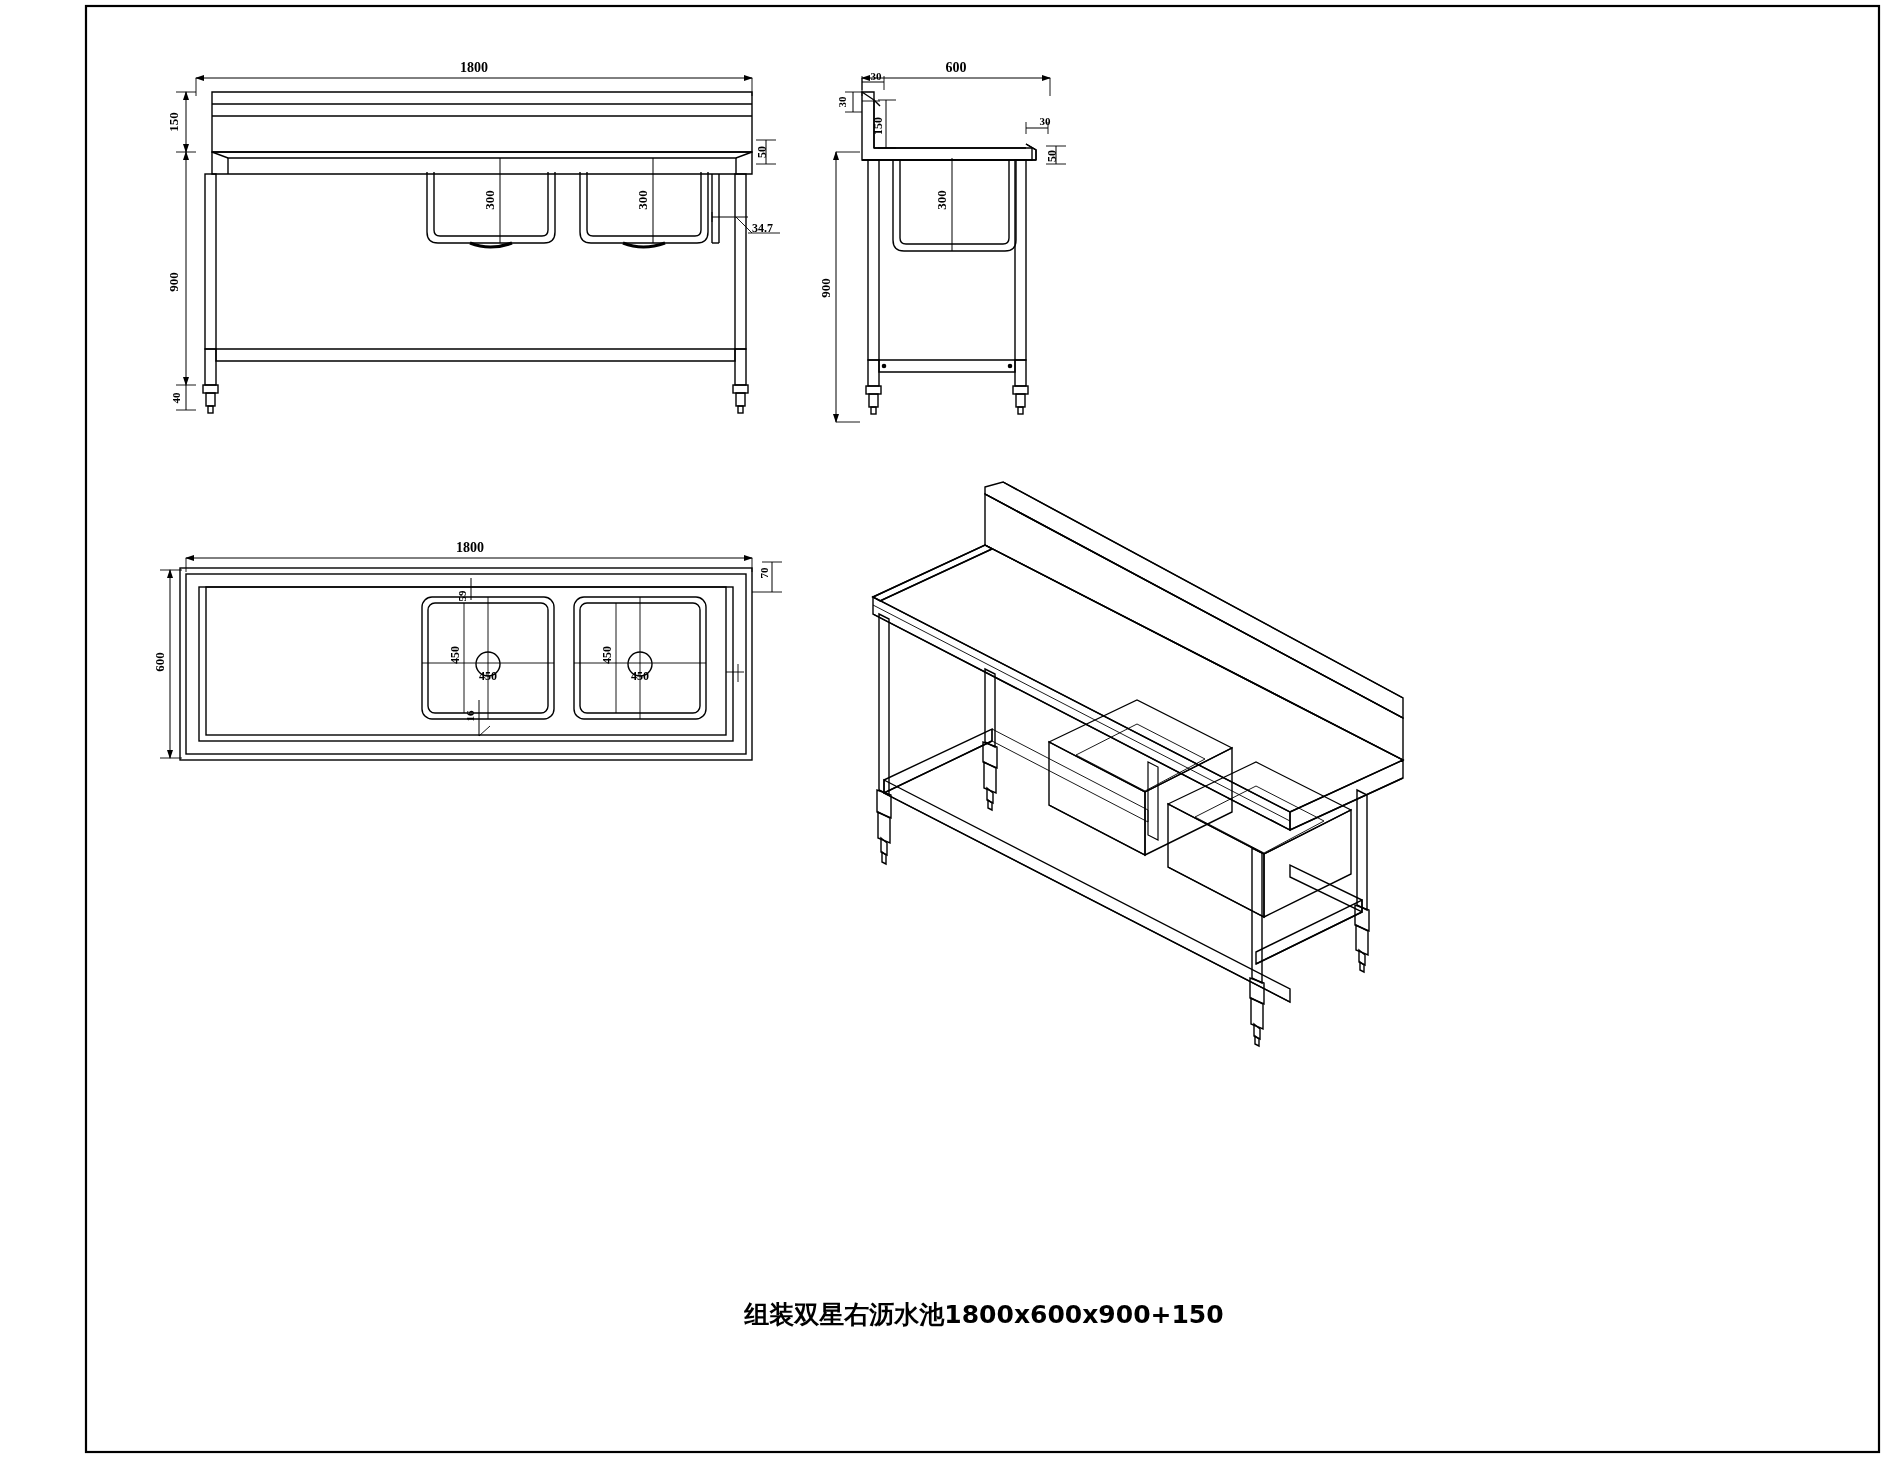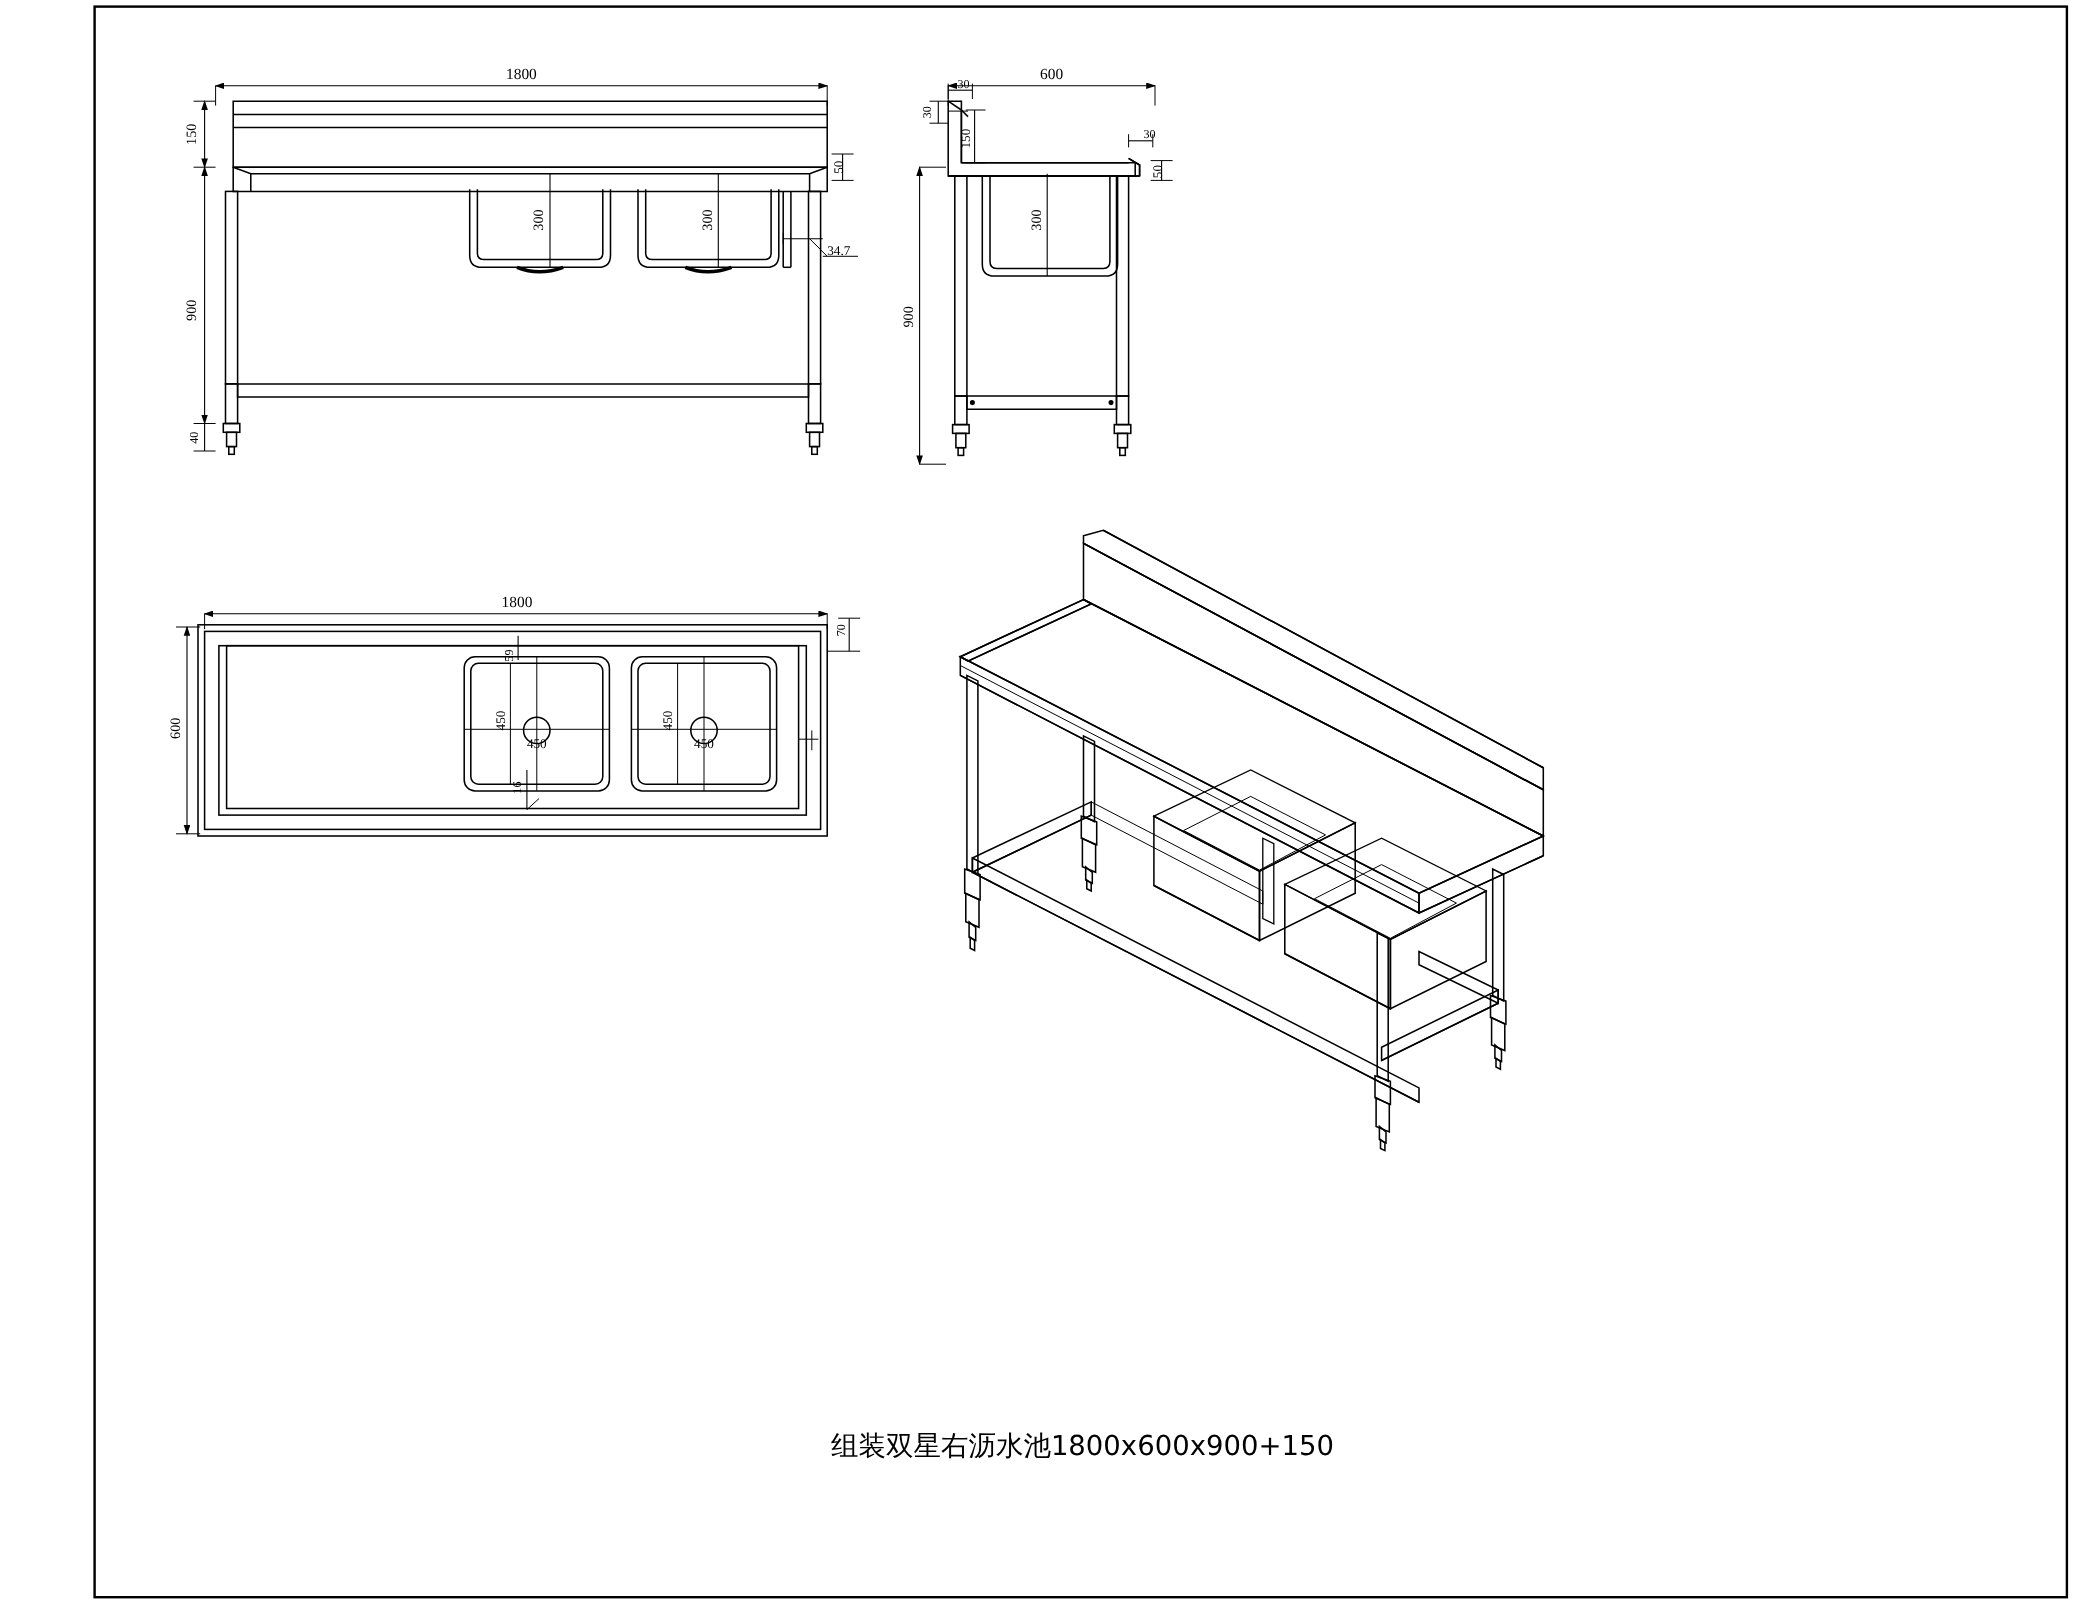--- a/index.html
+++ b/index.html
@@ -11,20 +11,21 @@
     width: 1885px;
     height: 1457px;
     font-family: "Liberation Serif", serif;
     overflow: hidden;
   }
   #sheet {
     position: relative;
     width: 1885px;
     height: 1457px;
     background: #ffffff;
+    font-weight: bold;
   }
   #drawing-canvas {
     position: absolute;
     top: 0;
     left: 0;
   }
 </style>
 </head>
 <body>
 

